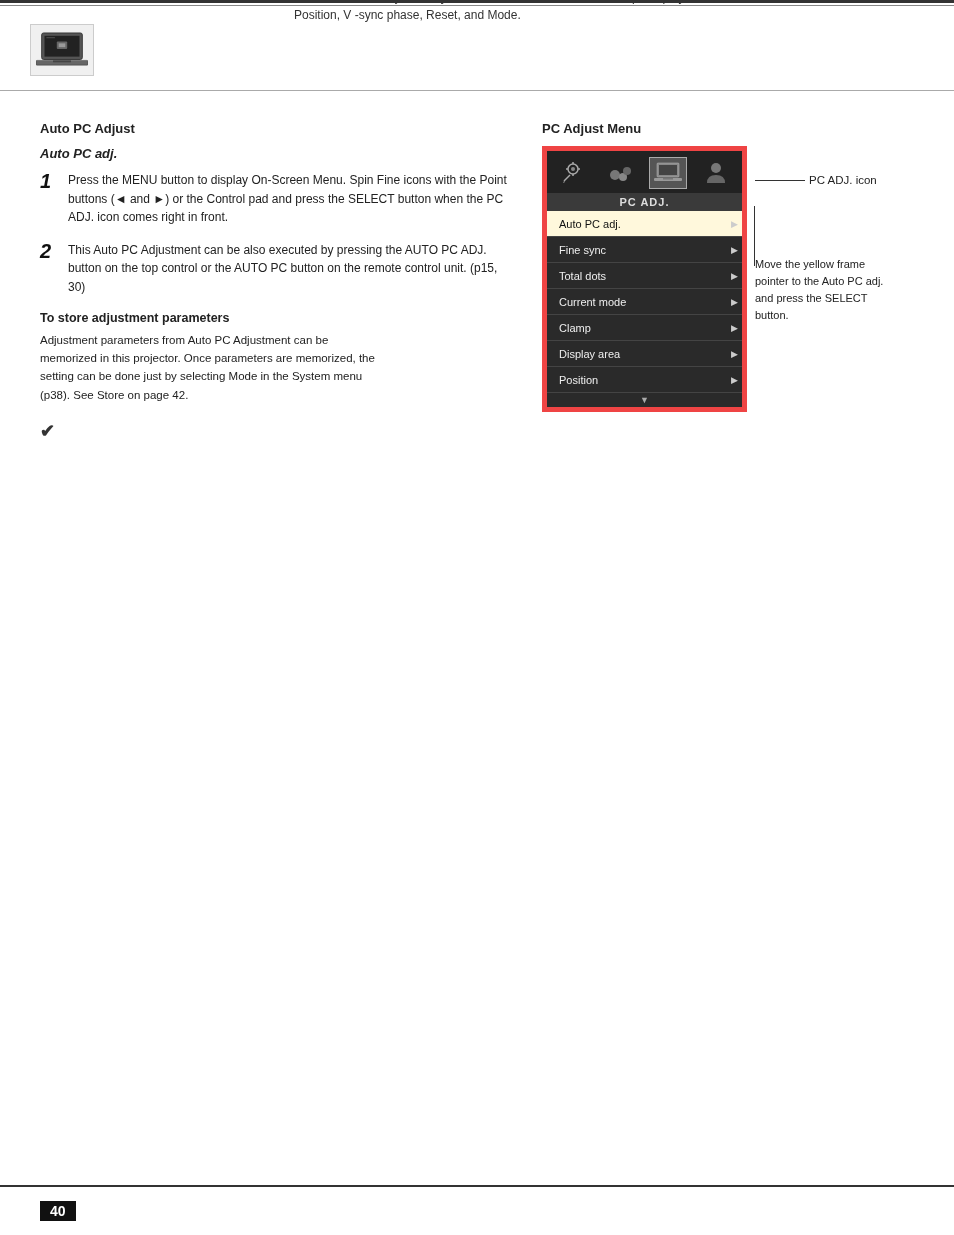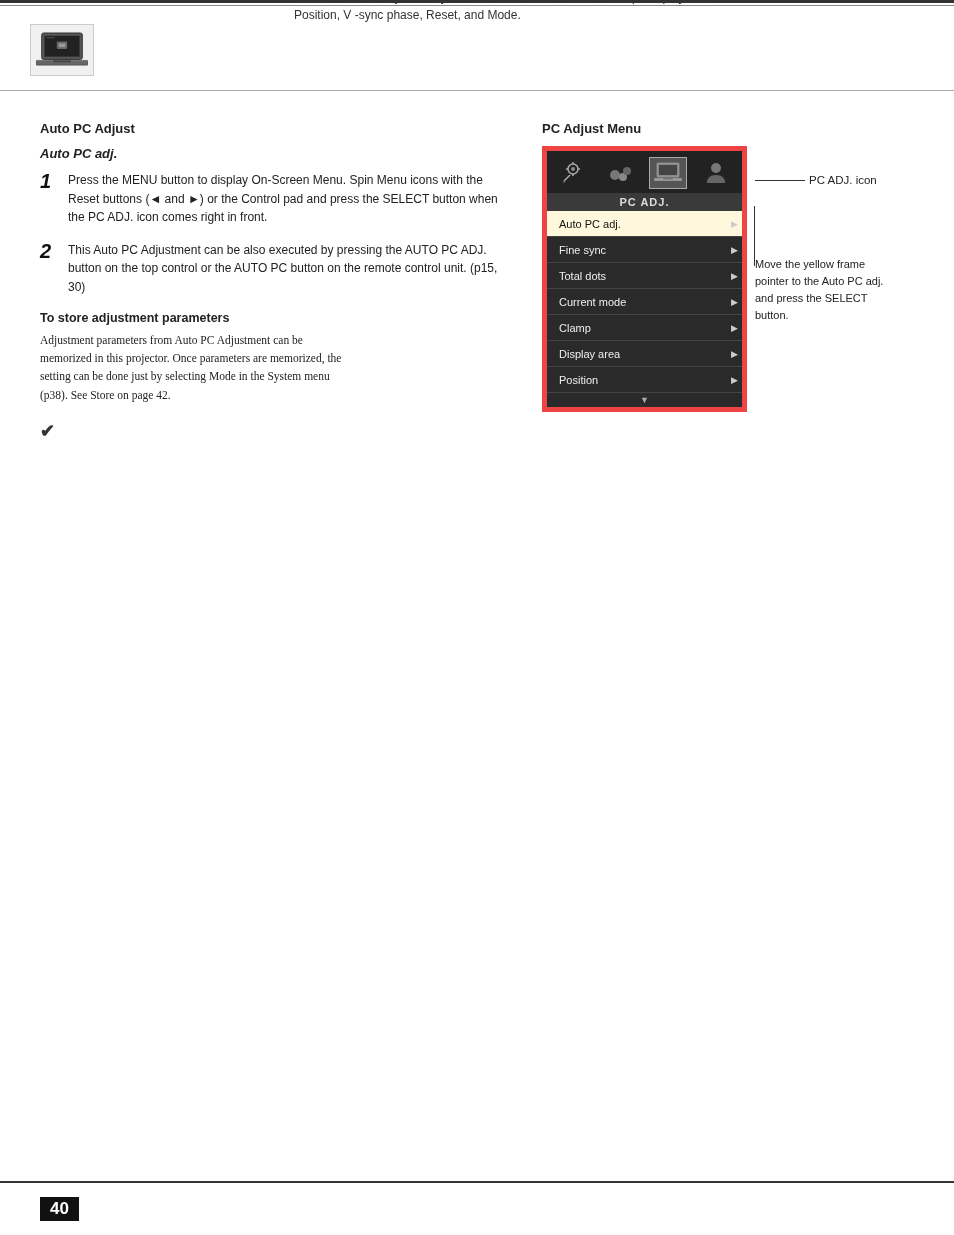--- a/index.html
+++ b/index.html
@@ -121,21 +121,21 @@
     }
 
     .store-heading {
       font-weight: bold;
       font-size: 12.5px;
       margin-top: 6px;
       margin-bottom: 6px;
     }
 
     .store-text {
-      font-family: Liberation Serif, serif;
+      font-family: Liberation Sans, sans-serif;
       font-size: 11.5px;
       line-height: 1.6;
       color: #222;
     }
 
     .checkmark {
       font-size: 18px;
       font-weight: bold;
       color: #333;
       margin-top: 16px;
@@ -251,21 +251,21 @@
       bottom: 0;
       left: 0;
       right: 0;
       display: flex;
       align-items: center;
       padding: 14px 30px 14px 40px;
       border-top: 2px solid #333;
     }
 
     .page-number {
-      font-size: 17px;
+      font-size: 14px;
       font-weight: bold;
       color: #111;
       background: #111;
       color: #fff;
       padding: 2px 10px;
     }
 
     
     .laptop-svg {
       width: 55px;
@@ -299,21 +299,21 @@
 <div class="main-content">
 
   <div class="left-col">
     <div class="section-heading">Auto PC Adjust</div>
     <div class="sub-heading-italic">Auto PC adj.</div>
 
     <ul class="step-list">
 
       <li class="step-item">
         <span class="step-num">1</span>
-        <div class="step-text">Press the MENU button to display On-Screen Menu. Spin Menu icons with the Reset buttons (◄ and ►) or the Control pad and press the SELECT button when the PC ADJ. icon comes right in front.</div>
+        <div class="step-text">Press the MENU button to display On-Screen Menu. Spin Fine icons with the Point buttons (◄ and ►) or the Control pad and press the SELECT button when the PC ADJ. icon comes right in front.</div>
       </li>
 
       <li class="step-item">
         <span class="step-num">2</span>
         <div class="step-text">
           <p>This Auto PC Adjustment can be also executed by pressing the AUTO PC ADJ. button on the top control or the AUTO PC button on the remote control unit. (p15, 30)</p>
         </div>
       </li>
     </ul>
 

